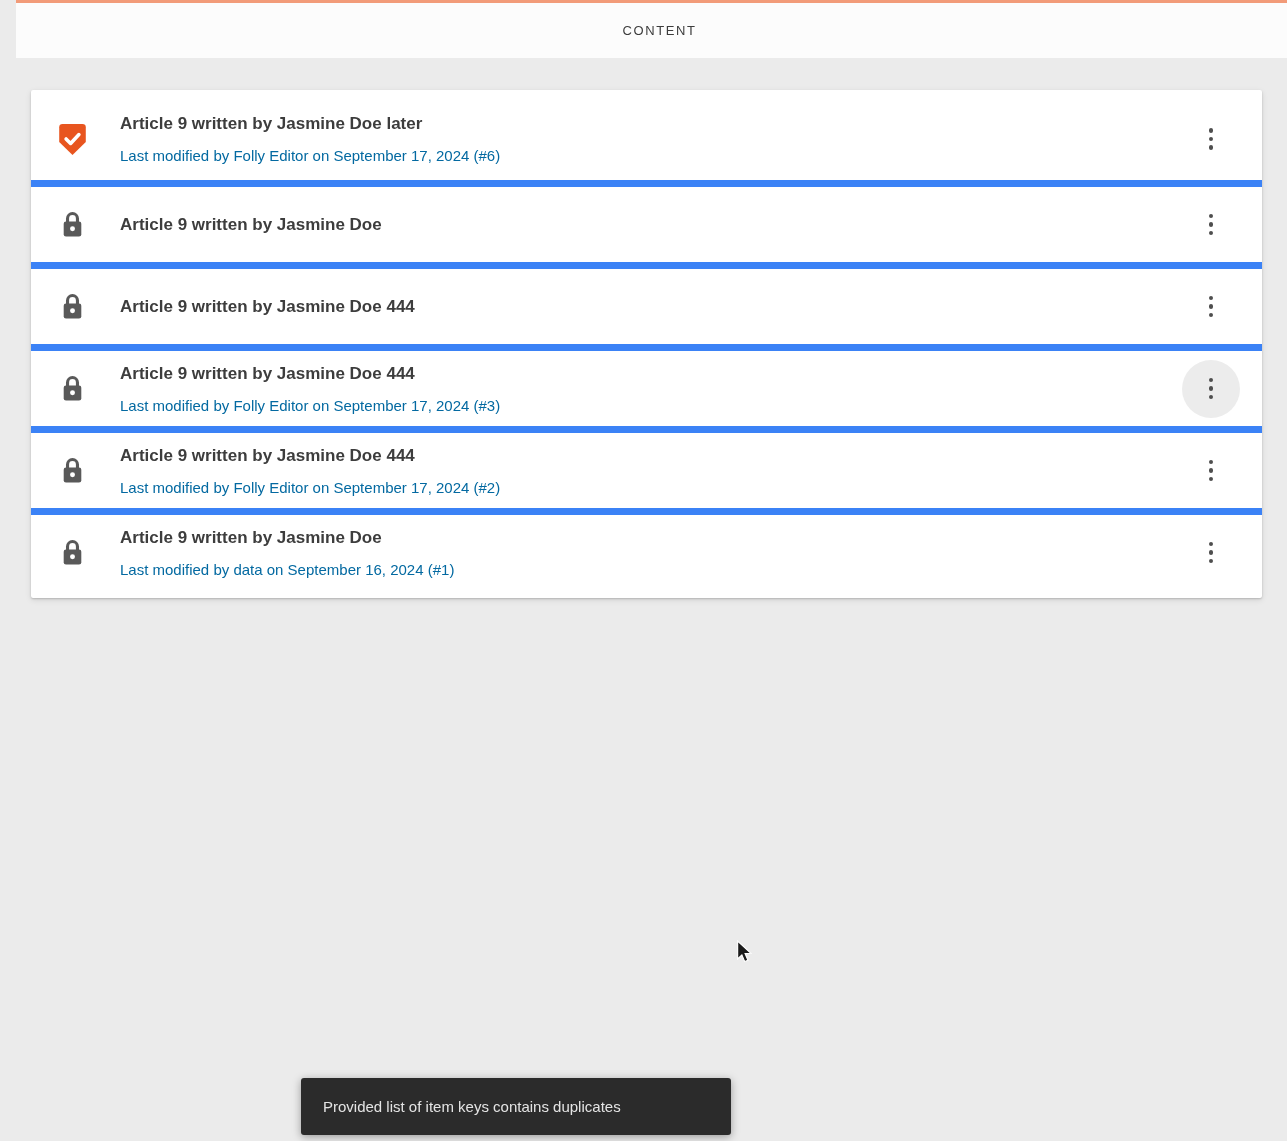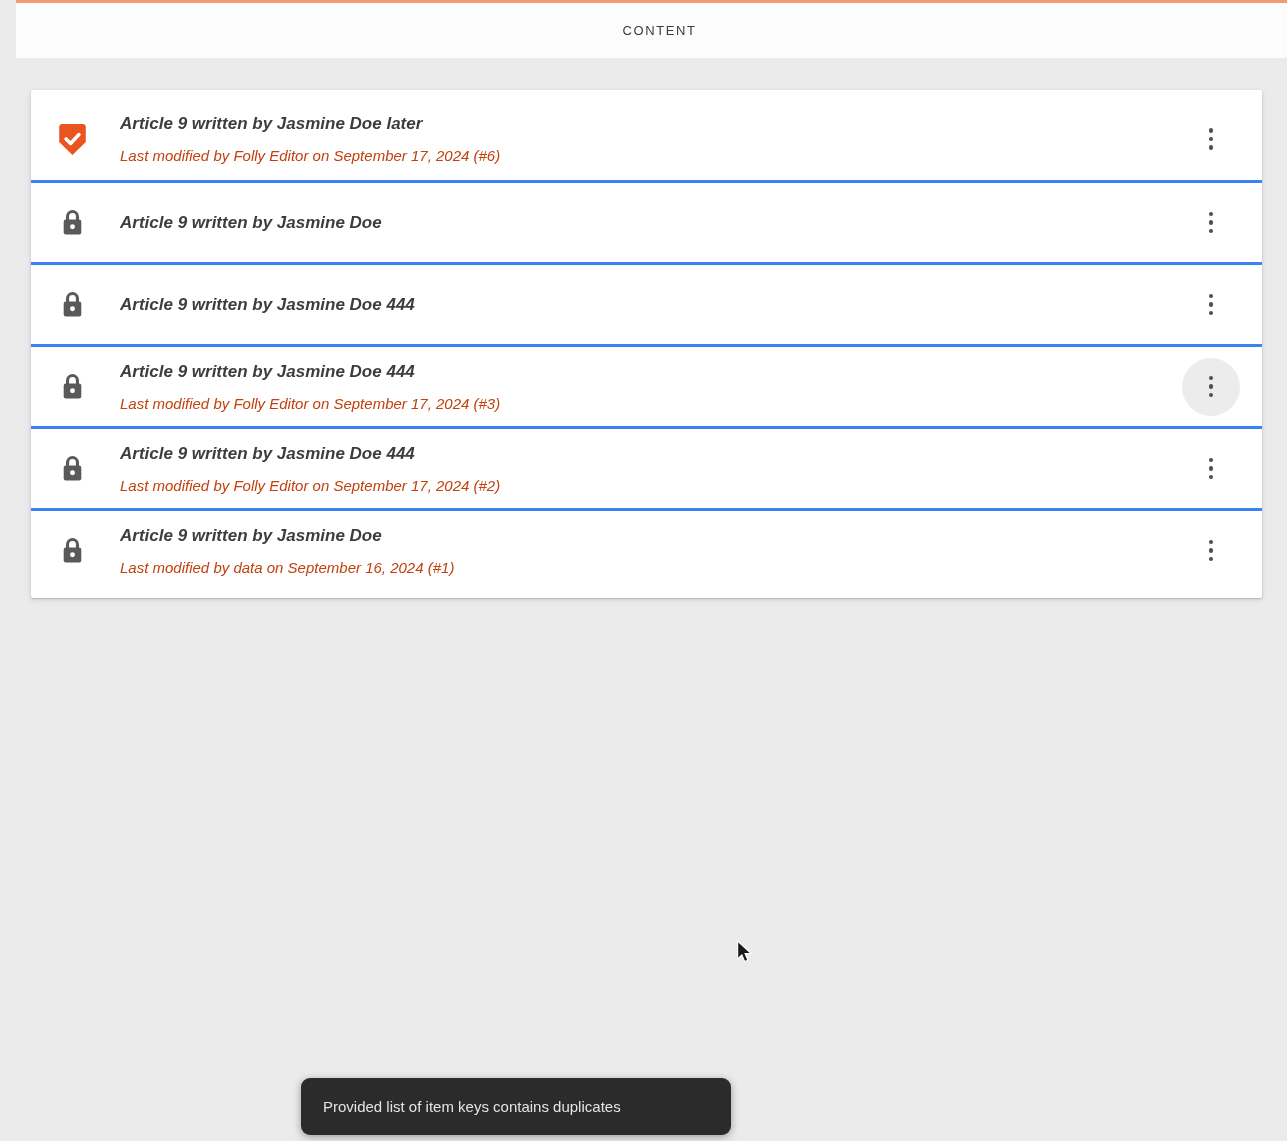--- a/index.html
+++ b/index.html
@@ -34,47 +34,47 @@
 
   
   .card {
     position: absolute; left: 31px; top: 90px; width: 1231px;
     background: var(--card-bg, #fff);
     border-radius: 2px;
     box-shadow: 0 1px 2px rgba(0,0,0,.18), 0 2px 6px rgba(0,0,0,.10);
     padding: 8px 0;
   }
   .row { height: 82px; display: flex; align-items: center; }
-  .row + .row { border-top: 3px solid #3b82f6; }
+  .row + .row { border-top: 7px solid #3b82f6; }
   .icon-wrap {
     flex: none; width: 36px; margin-left: 23px;
     display: flex; align-items: center; justify-content: center;
   }
-  .texts { flex: 1 1 auto; min-width: 0; margin-left: 30px; font-style: italic; }
+  .texts { flex: 1 1 auto; min-width: 0; margin-left: 30px; }
   .title {
     font-size: 17px; font-weight: 600; color: #3d3d3d; line-height: 24px;
     white-space: nowrap; overflow: hidden; text-overflow: ellipsis;
   }
   .subtitle {
-    font-size: 15px; color: #c2410c; line-height: 21px; margin-top: 9px;
+    font-size: 15px; color: #0369a1; line-height: 21px; margin-top: 9px;
     white-space: nowrap; overflow: hidden; text-overflow: ellipsis;
   }
   .kebab {
     flex: none; width: 58px; height: 58px; margin-right: 22px;
     border: none; padding: 0; background: transparent; border-radius: 50%;
     display: flex; flex-direction: column; align-items: center; justify-content: center;
     gap: 4px; cursor: pointer;
   }
   .kebab.hovered { background: var(--kebab-hover-bg, #ececec); }
   .dot { width: 4.5px; height: 4.5px; border-radius: 50%; background: #4e4e4e; }
 
   
   .toast {
     position: absolute; left: 301px; top: 1078px; width: 430px; height: 57px;
-    background: var(--toast-bg, #2b2b2b); border-radius: 9px;
+    background: var(--toast-bg, #2b2b2b); border-radius: 3px;
     display: flex; align-items: center; padding-left: 22px;
     color: #e4e4e4; font-size: 15px;
     box-shadow: 0 2px 8px rgba(0,0,0,.35);
   }
 
   
   .cursor { position: absolute; left: 736px; top: 940px; }
 </style>
 </head>
 <body>

